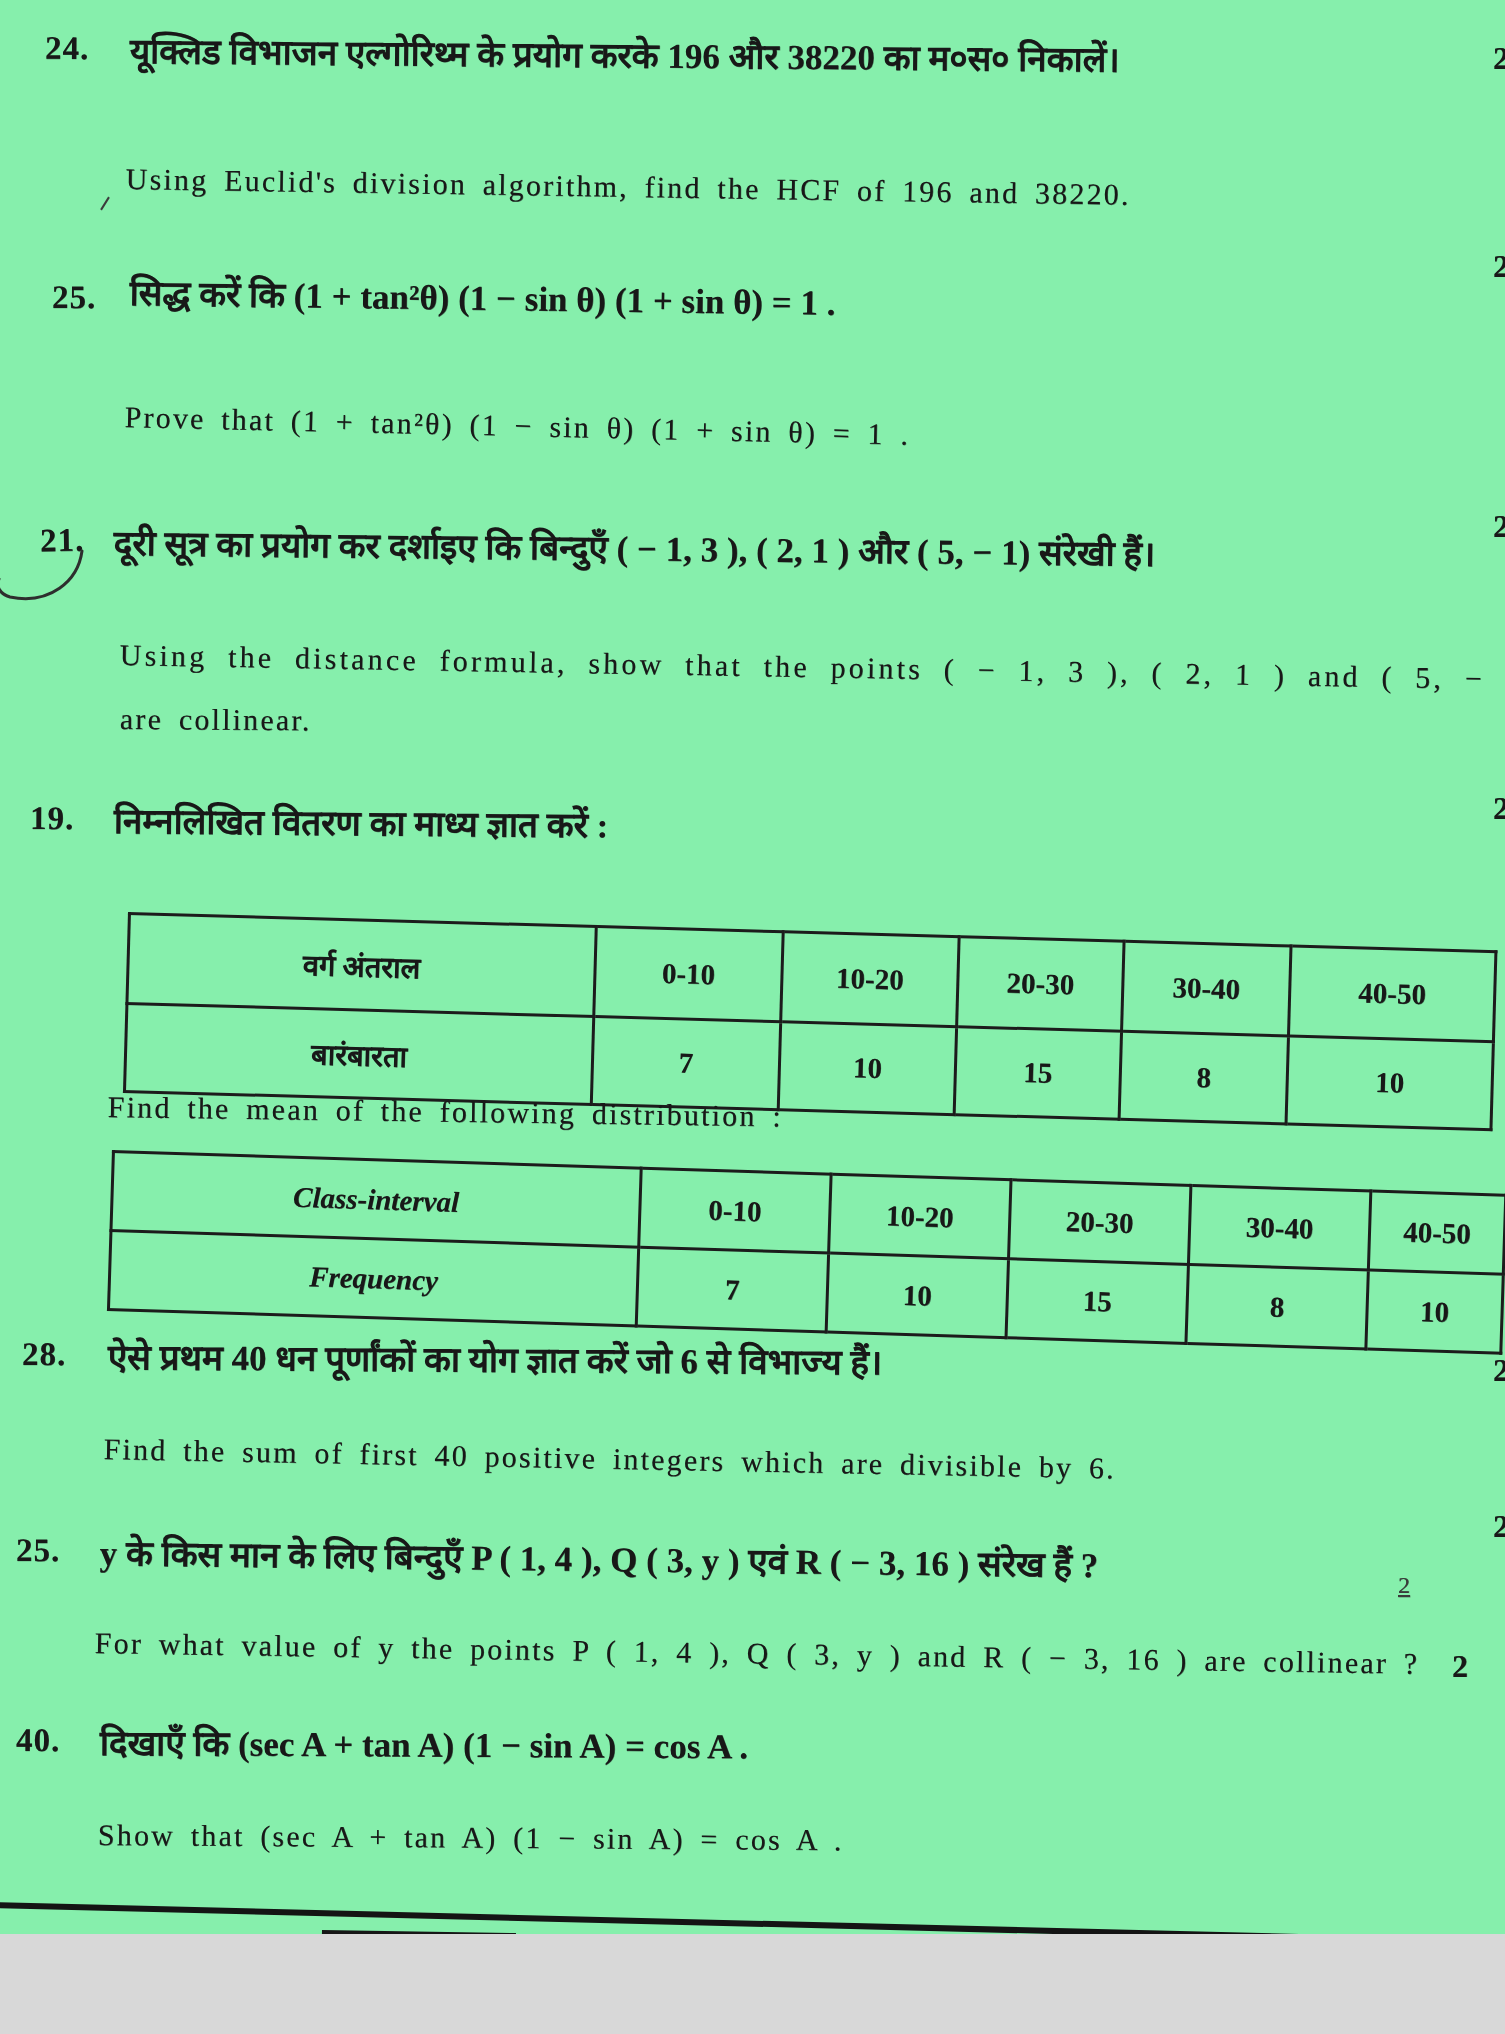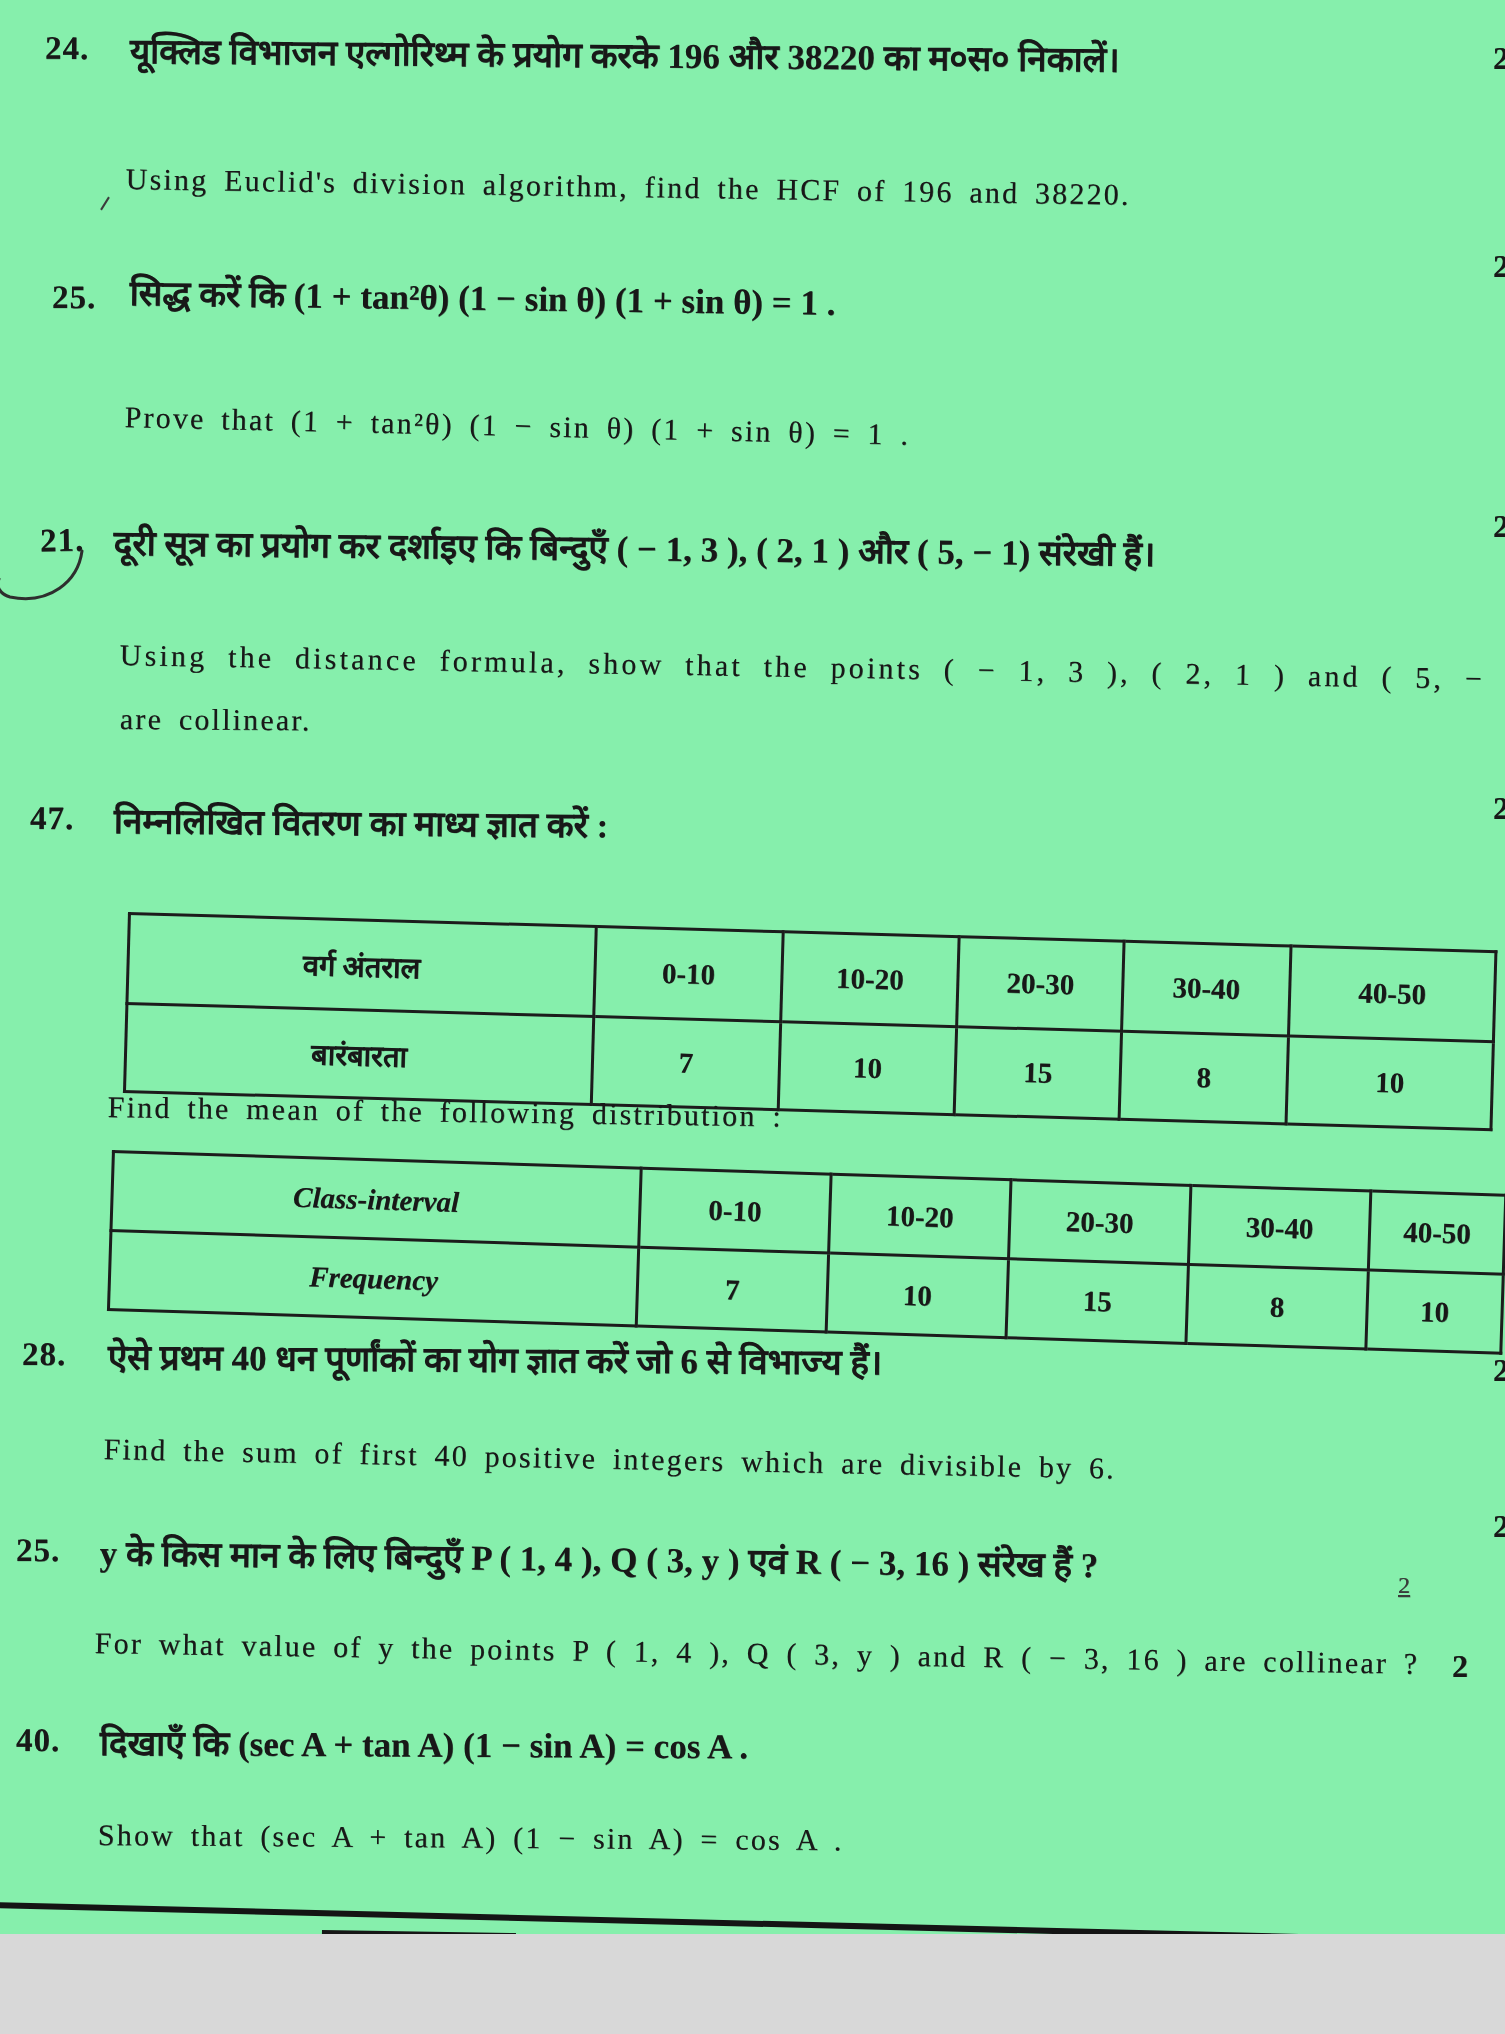--- a/index.html
+++ b/index.html
@@ -55,21 +55,21 @@
 
   <span class="abs qnum ink" style="left:40px; top:522px; transform:rotate(-1deg);">21.</span>
   <svg class="abs" style="left:-6px; top:545px;" width="96" height="72" viewBox="0 0 96 72">
     <path d="M88 6 C 84 36, 56 60, 16 52 C 6 49, 2 42, 5 34" fill="none" stroke="#2e2e2e" stroke-width="3" stroke-linecap="round"></path>
   </svg>
   <span class="abs hi ink" style="left:114px; top:518px; transform:rotate(0.6deg); transform-origin:left top;">दूरी सूत्र का प्रयोग कर दर्शाइए कि बिन्दुएँ ( − 1, 3 ), ( 2, 1 ) और ( 5, − 1) संरेखी हैं।</span>
   <span class="abs mark2 ink" style="left:1493px; top:508px;">2</span>
   <span class="abs eng eng-wide ink" style="left:120px; top:638px; transform:rotate(1deg); transform-origin:left top;">Using the distance formula, show that the points ( − 1, 3 ), ( 2, 1 ) and ( 5, − 1</span>
   <span class="abs eng ink" style="left:120px; top:702px; transform:rotate(0.4deg); transform-origin:left top;">are collinear.</span>
 
-  <span class="abs qnum ink" style="left:30px; top:800px; transform:rotate(0.3deg);">47.</span>
+  <span class="abs qnum ink" style="left:30px; top:800px; transform:rotate(0.3deg);">19.</span>
   <span class="abs hi ink" style="left:114px; top:796px; transform:rotate(0.5deg); transform-origin:left top;">निम्नलिखित वितरण का माध्य ज्ञात करें :</span>
   <span class="abs mark2 ink" style="left:1493px; top:790px;">2</span>
 
   <table class="stable" style="left:128px; top:912px; width:1367px; transform:rotate(1.6deg); transform-origin:left top;">
     <colgroup>
       <col style="width:467px">
         <col style="width:187px">
         <col style="width:176px">
       <col style="width:165px">
         <col style="width:167px">

